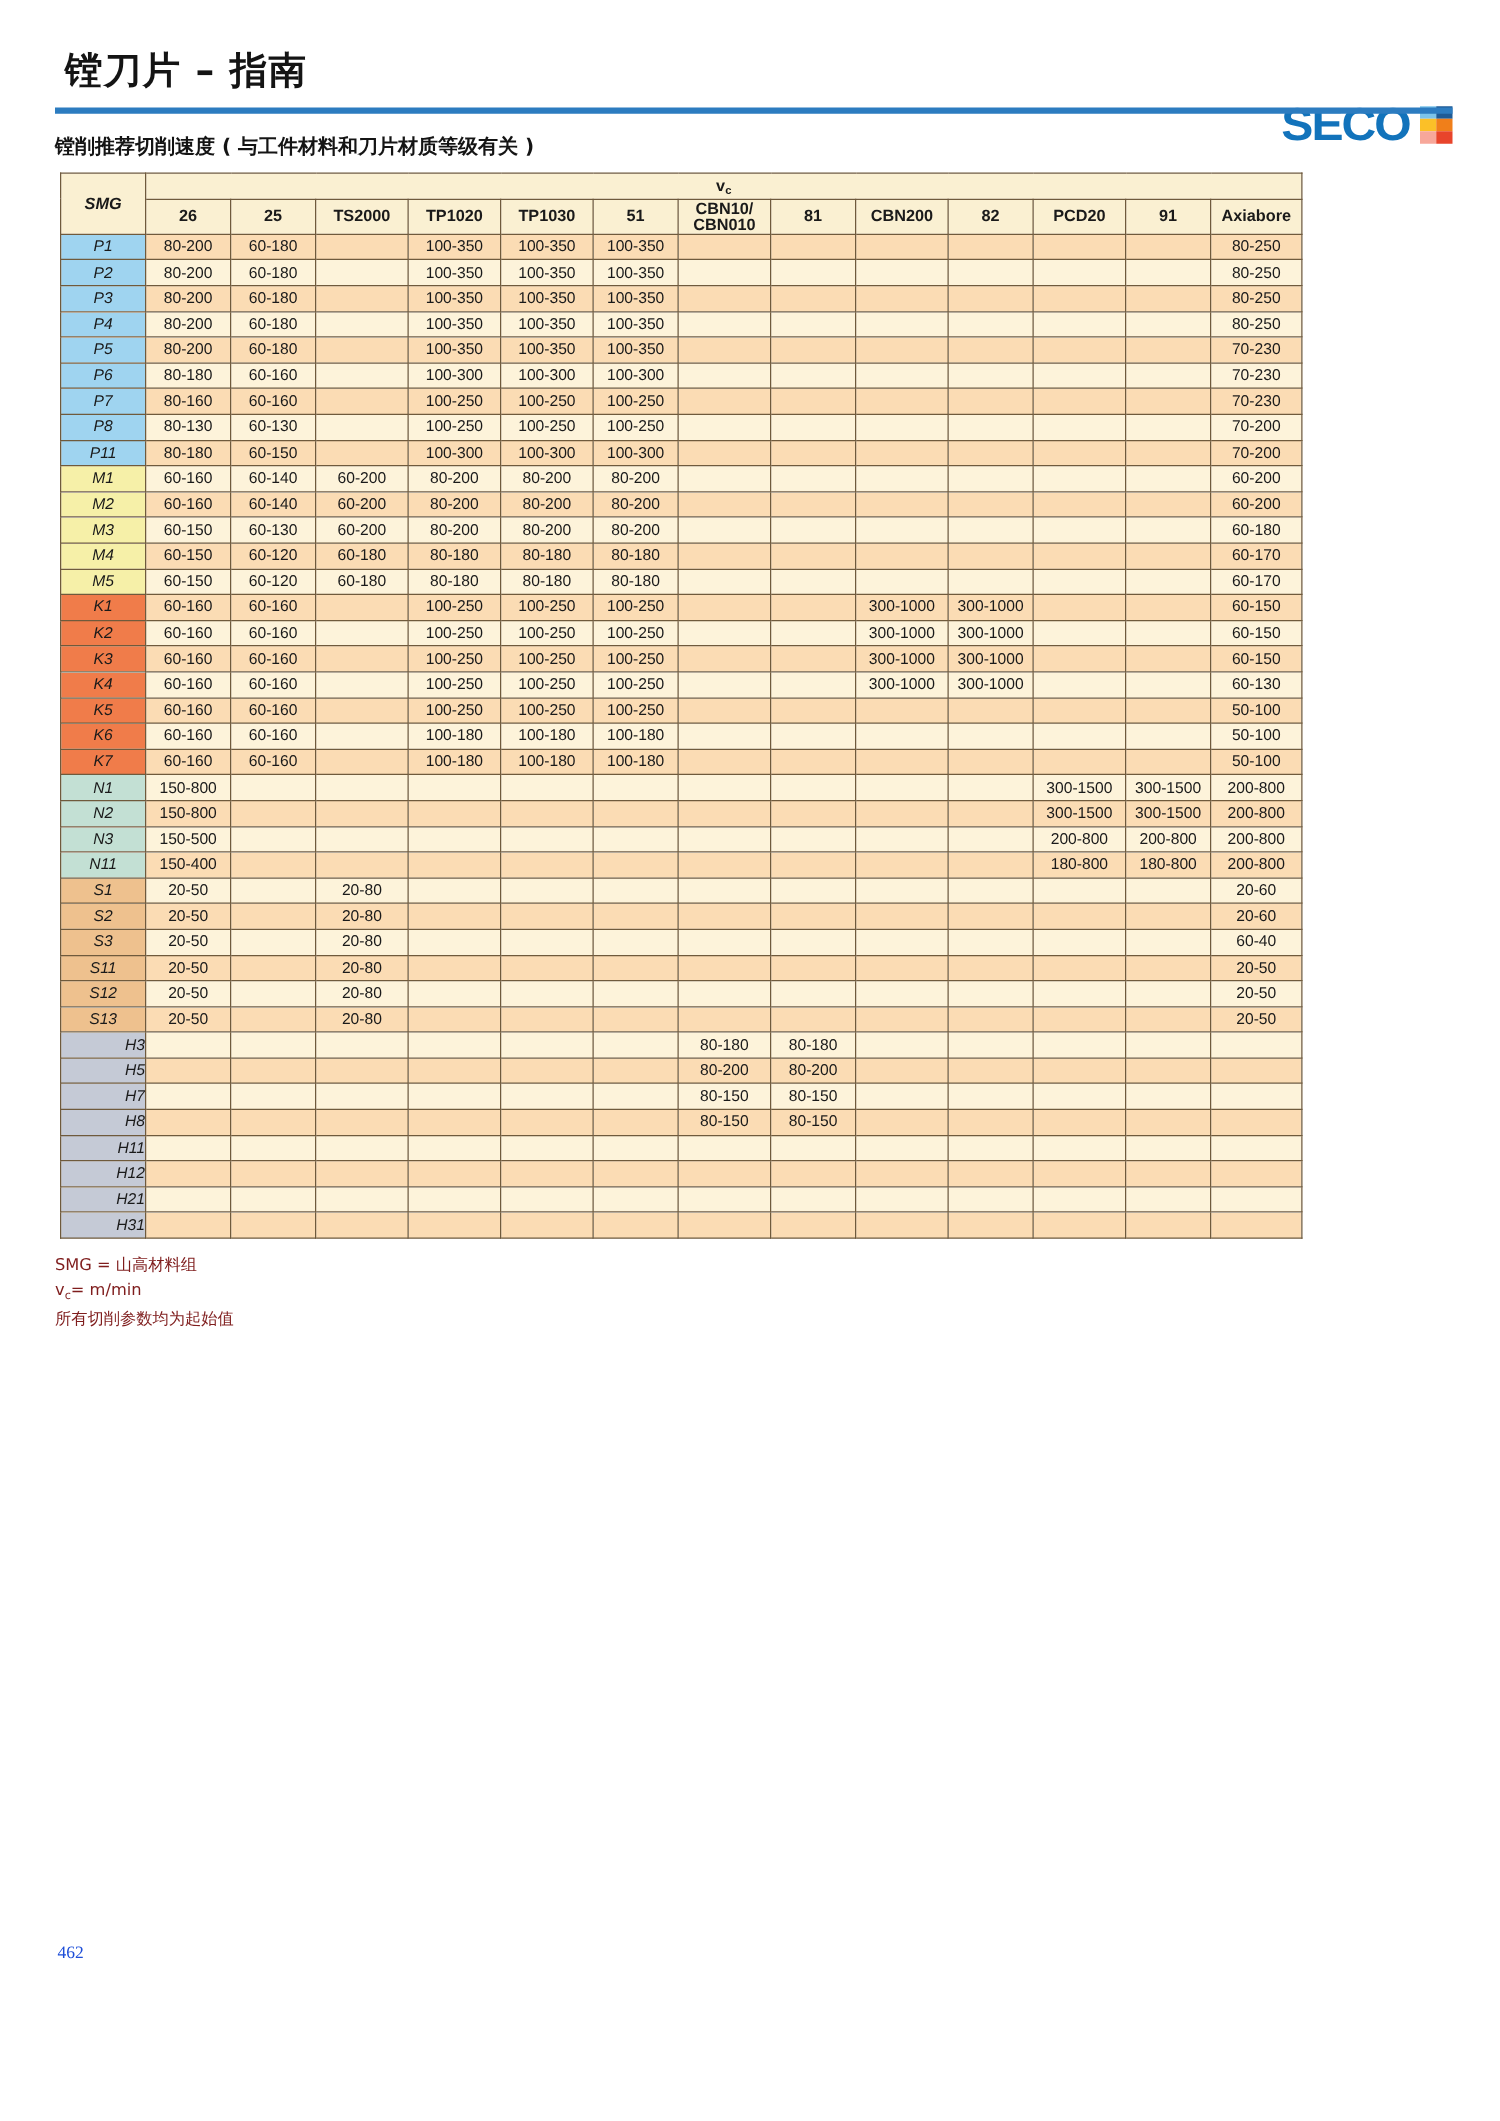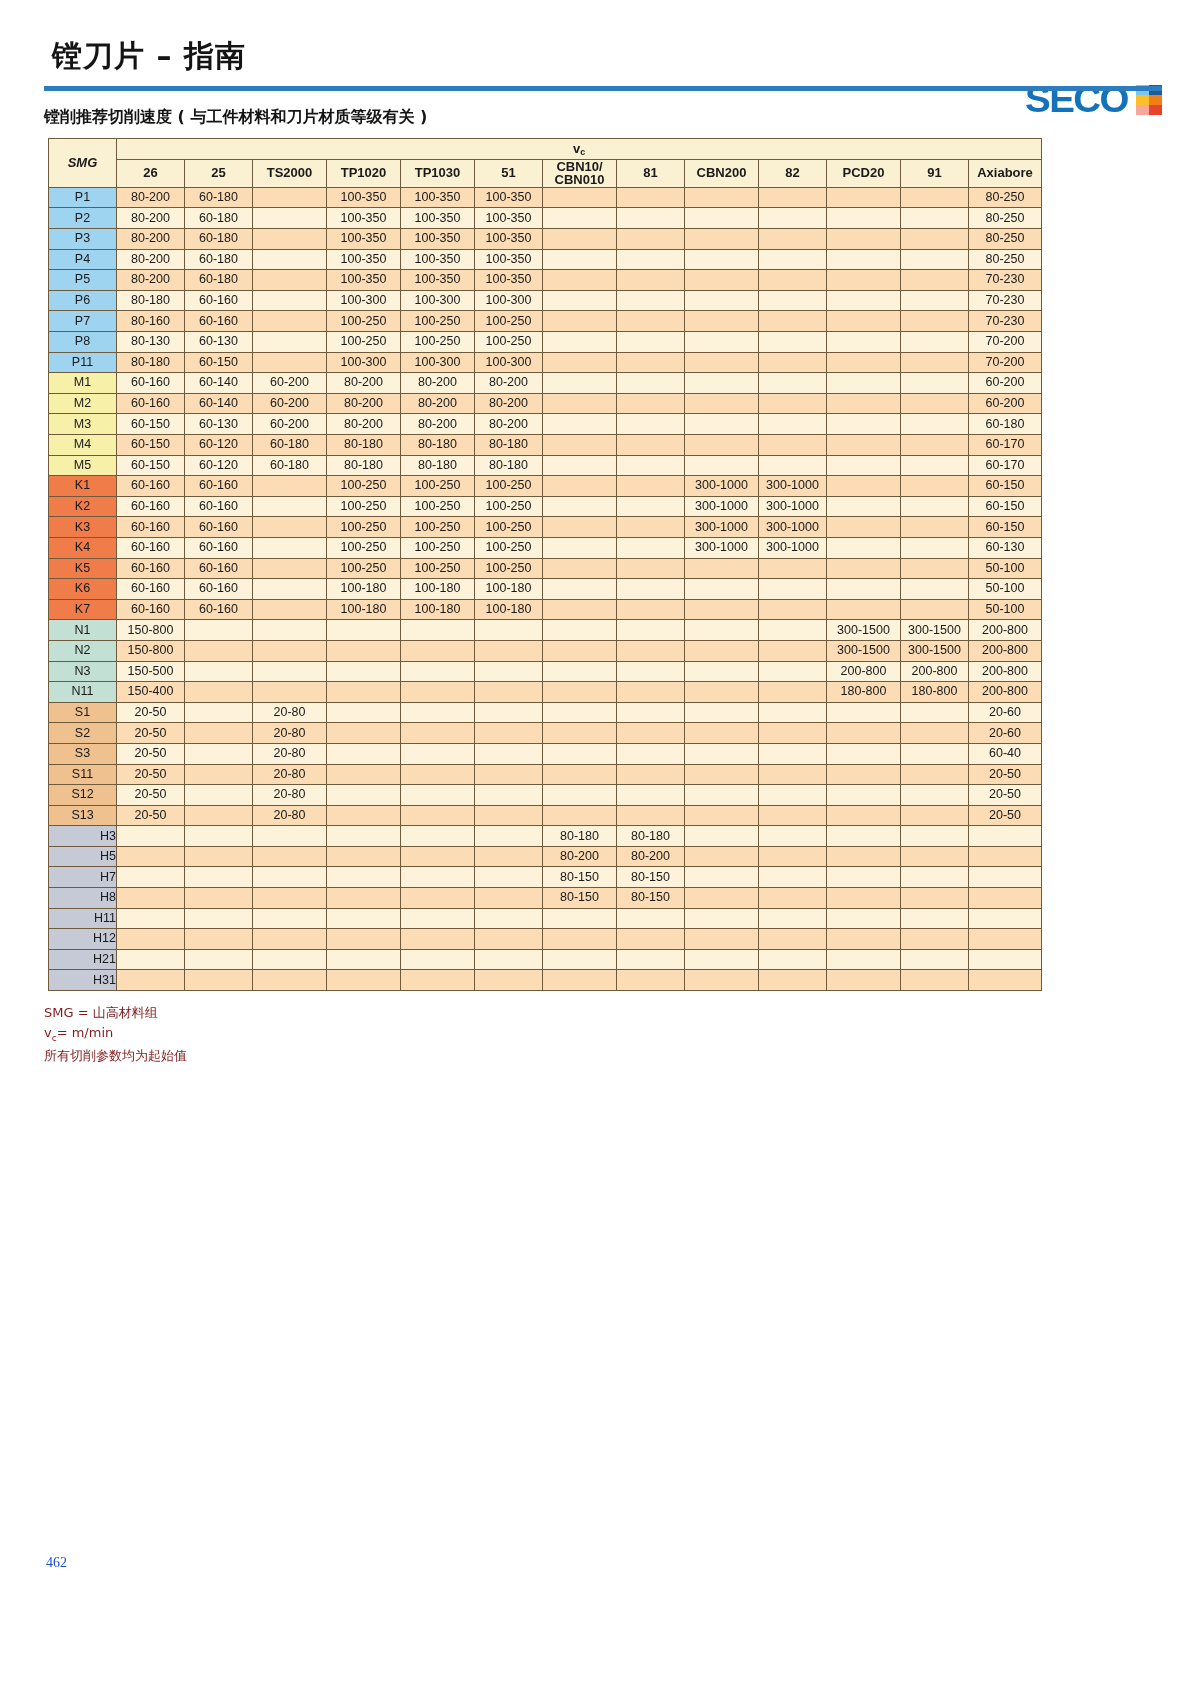--- a/index.html
+++ b/index.html
@@ -127,21 +127,21 @@
     font-size: 13px;
   }
   .vc-label { font-weight: bold; font-size: 13px; margin-top: 37px; }
   .vc-label sub { font-size: 9px; vertical-align: baseline; position: relative; top: 2px; }
 
   
   tr.stripe-dark td { background: #fbdcb4; }
   tr.stripe-light td { background: #fdf3da; }
 
   
-  td.smg { font-weight: normal; font-size: 13px; }
+  td.smg { font-weight: normal; font-size: 13px; font-style: italic; }
   tr td.smg.grp-P  { background: #9fd4f0 !important; }
   tr td.smg.grp-M  { background: #f6f0a8 !important; margin-left: 36px; }
   tr td.smg.grp-K  { background: #f07c4a !important; }
   tr td.smg.grp-N  { background: #c3e0d4 !important; }
   tr td.smg.grp-S  { background: #eec18e !important; }
   tr td.smg.grp-H  { background: #c5cad6 !important; text-align: right; }
 
   
 
   

